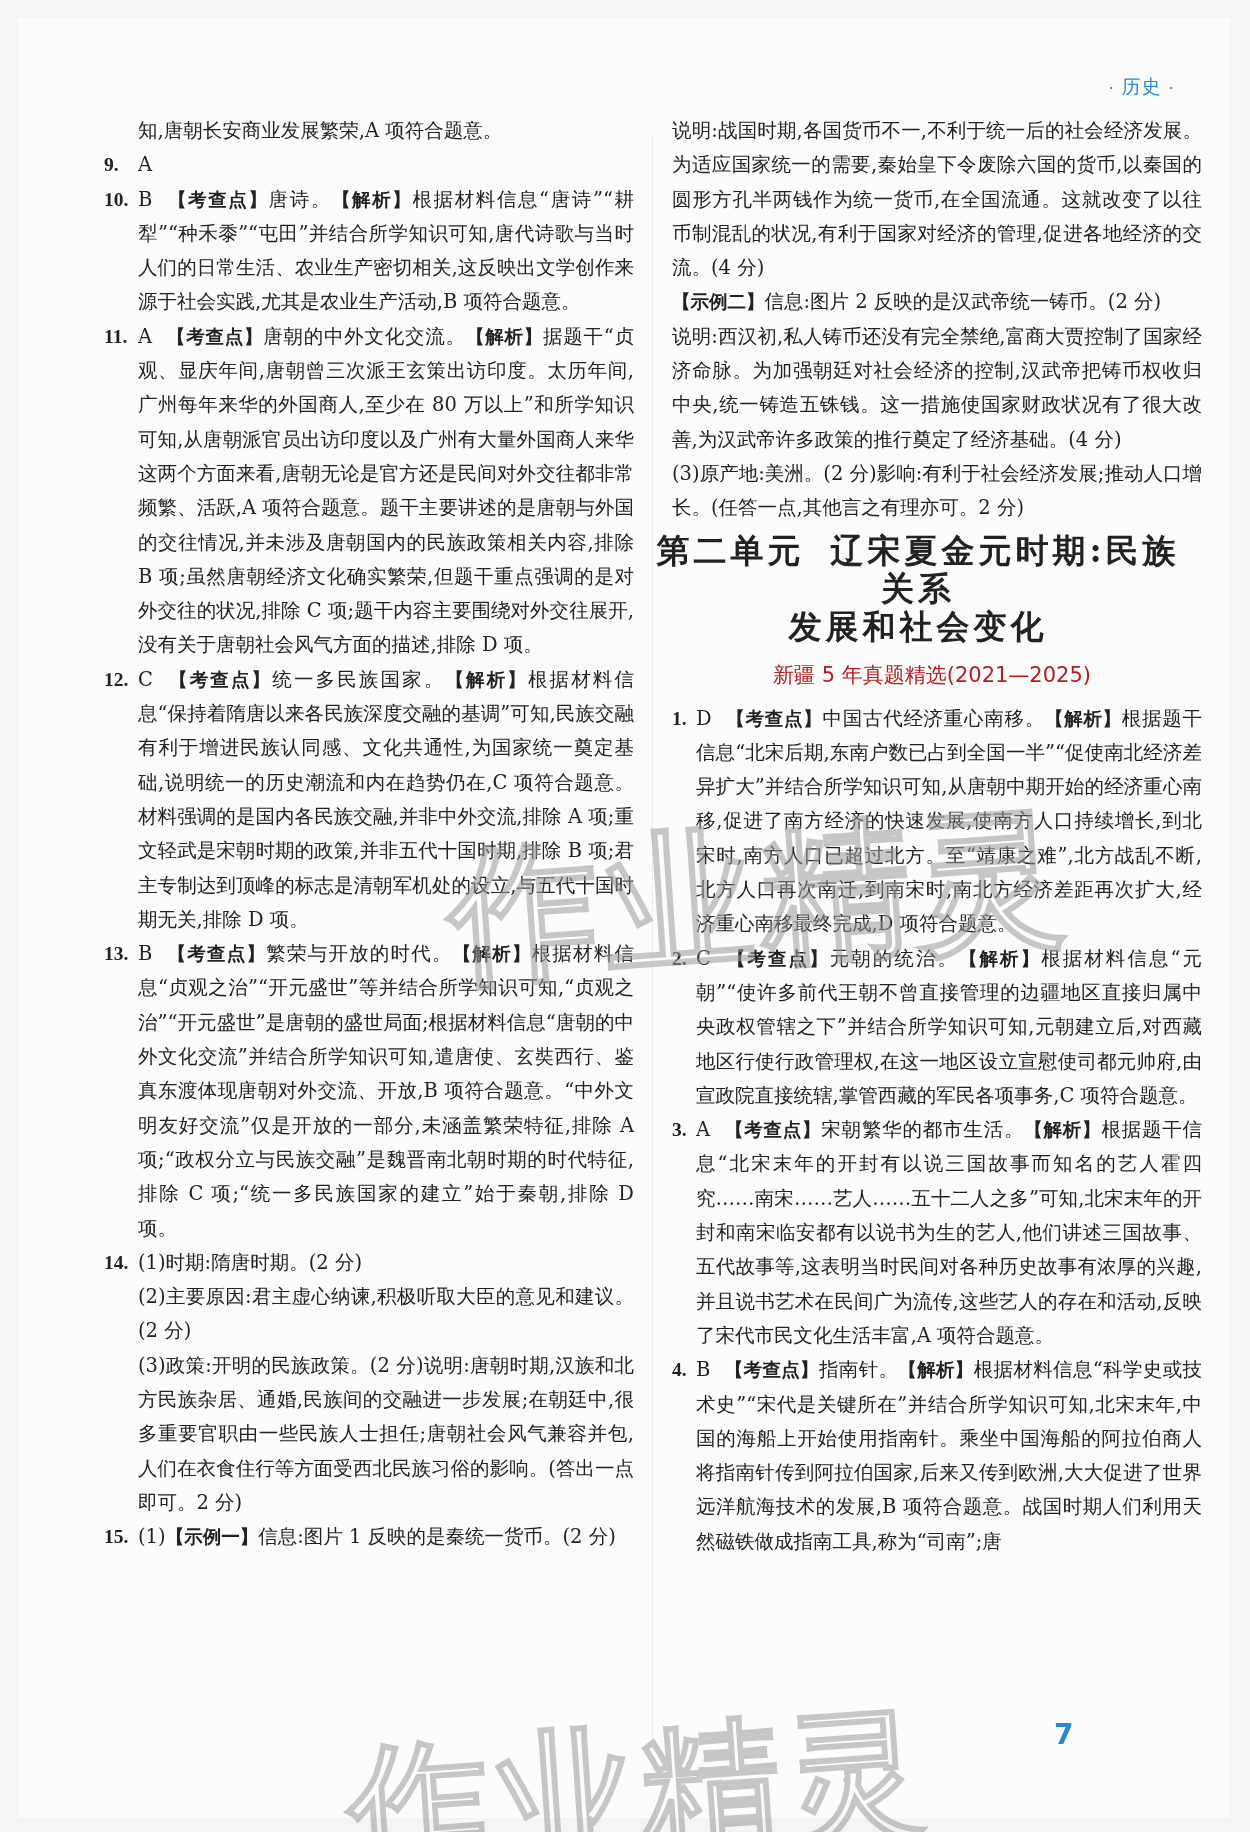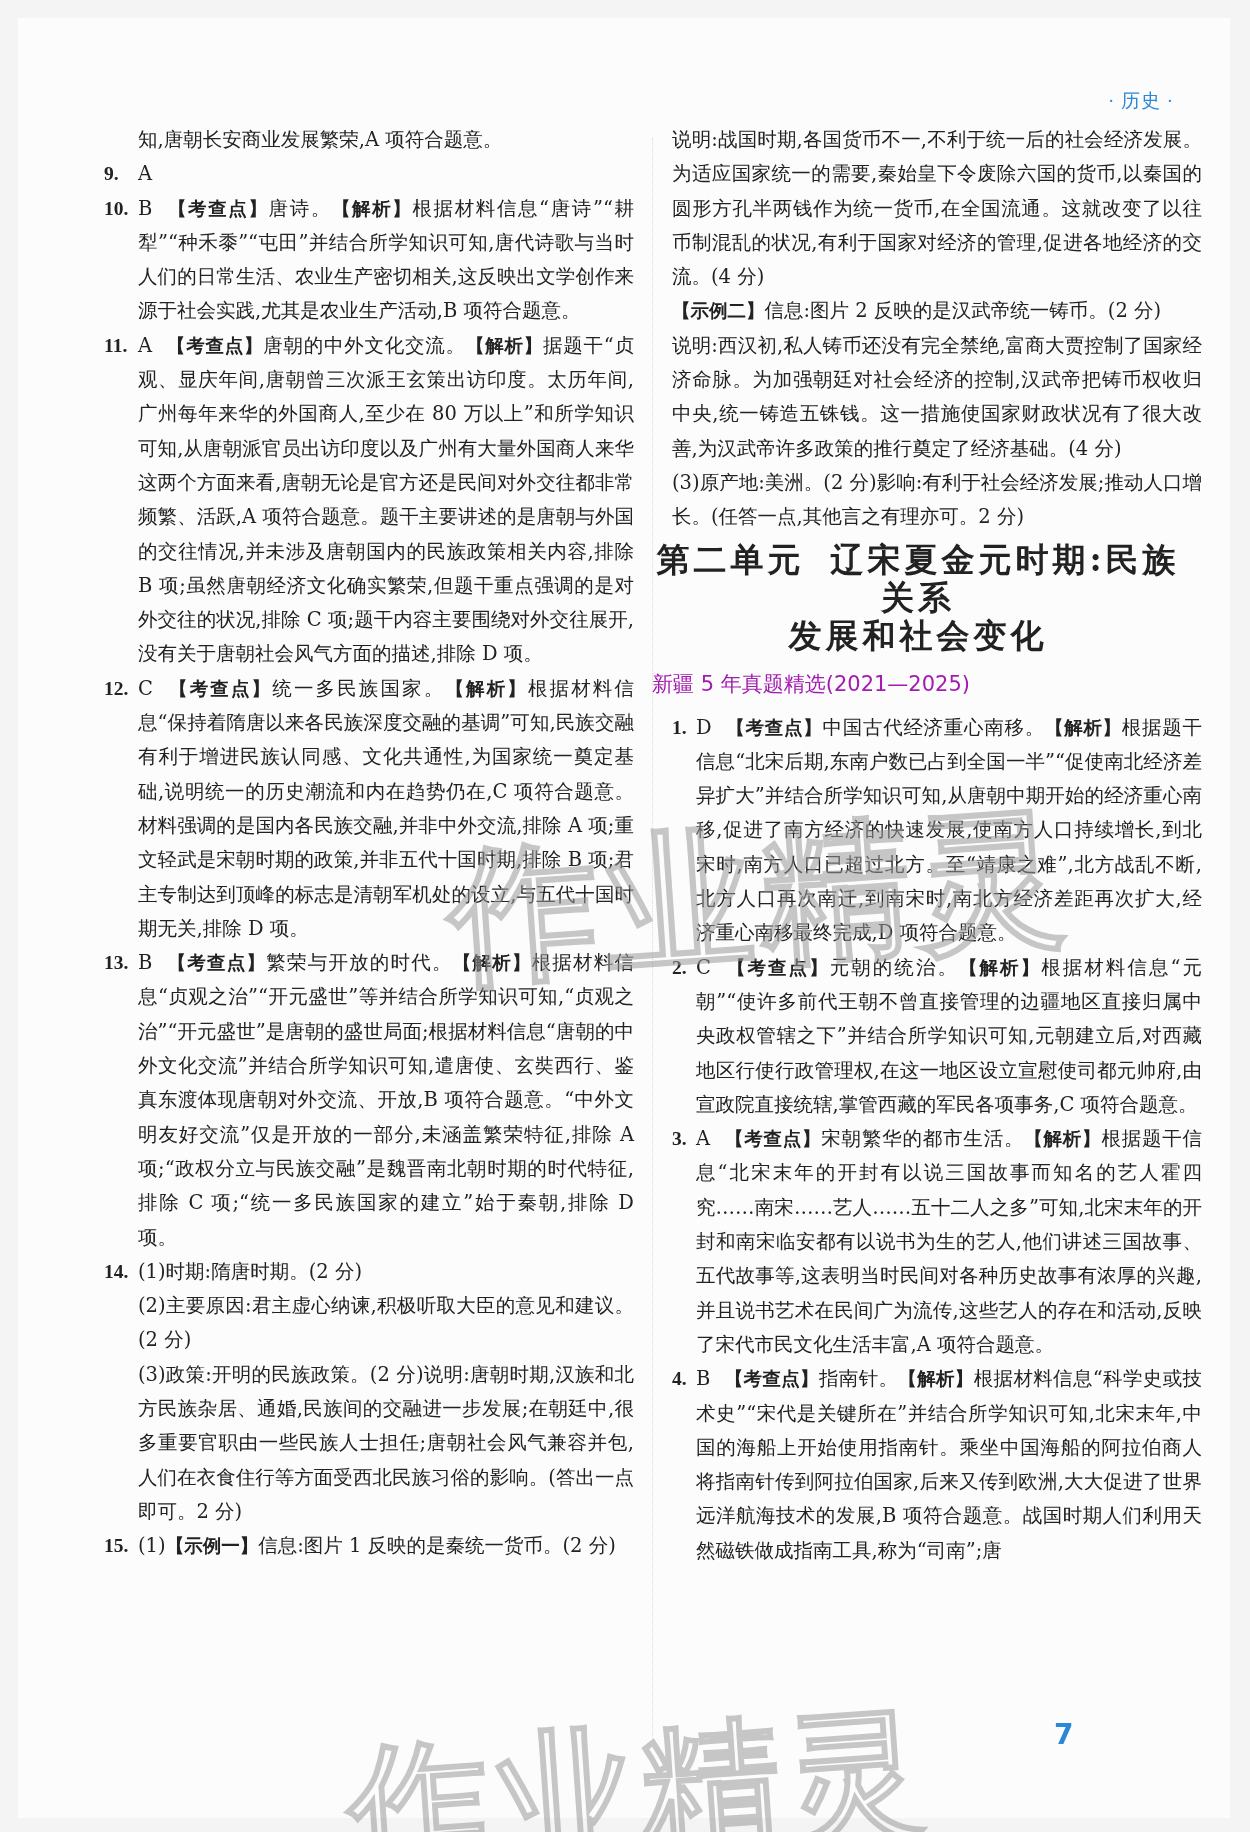--- a/index.html
+++ b/index.html
@@ -3,25 +3,25 @@
 <meta charset="utf-8">
 <style>
   * { margin: 0; padding: 0; box-sizing: border-box; }
   html, body { width: 1250px; height: 1832px; background: #f4f4f4; overflow: hidden; }
   body { font-family: "DejaVu Serif", "Liberation Serif", serif; color: #222; position: relative; }
   .page {
     position: absolute; left: 18px; top: 18px; width: 1212px; height: 1800px;
     background: #fcfcfc;
   }
   .header-tag {
-    position: absolute; left: 1090px; top: 70px; font-family: Liberation Serif, serif;
+    position: absolute; left: 1090px; top: 56px; font-family: Liberation Sans, sans-serif;
     font-size: 19px; color: #2a88d8; letter-spacing: 1px;
   }
   .col {
-    position: absolute; top: 105px; width: 530px;
+    position: absolute; top: 96px; width: 530px;
     font-size: 19.5px; line-height: 34.3px;
   }
   .col.left { left: 86px; }
   .col.right { left: 654px; }
   .divider {
     position: absolute; left: 634px; top: 120px; width: 0; height: 1600px;
     border-left: 1px dotted #dcdcdc;
   }
   .item { position: relative; padding-left: 34px; }
   .item .num {
@@ -31,21 +31,21 @@
   .sub { padding-left: 0; }
   .kw { font-weight: bold; font-family: "DejaVu Sans", sans-serif; font-size: 18.5px; margin-top: 24px; }
   .ans { margin-right: 14px; }
   p.line { text-align: justify; }
   .unit-title {
     font-family: "DejaVu Serif", serif; font-weight: bold; font-size: 33px; line-height: 38px;
     text-align: center; margin: 6px 0 0 -34px; letter-spacing: 4px; width: 560px;
   }
   .unit-title .gap { display: inline-block; width: 26px; }
   .section-title {
-    text-align: left; color: #a21caf; font-family: "DejaVu Sans", sans-serif;
+    text-align: center; color: #b91c1c; font-family: "DejaVu Sans", sans-serif;
     font-size: 21px; line-height: 34px; margin: 12px 0 10px -20px; width: 560px;
   }
   .page-number {
     position: absolute; left: 1036px; top: 1700px; font-family: "DejaVu Sans", sans-serif;
     font-weight: bold; font-size: 28px; color: #2a88d8;
   }
   .watermark {
     position: absolute; font-family: "DejaVu Sans", sans-serif; font-weight: bold;
     color: transparent; -webkit-text-stroke: 1.5px #9a9a9a; opacity: 0.55; pointer-events: none;
     letter-spacing: 6px;

